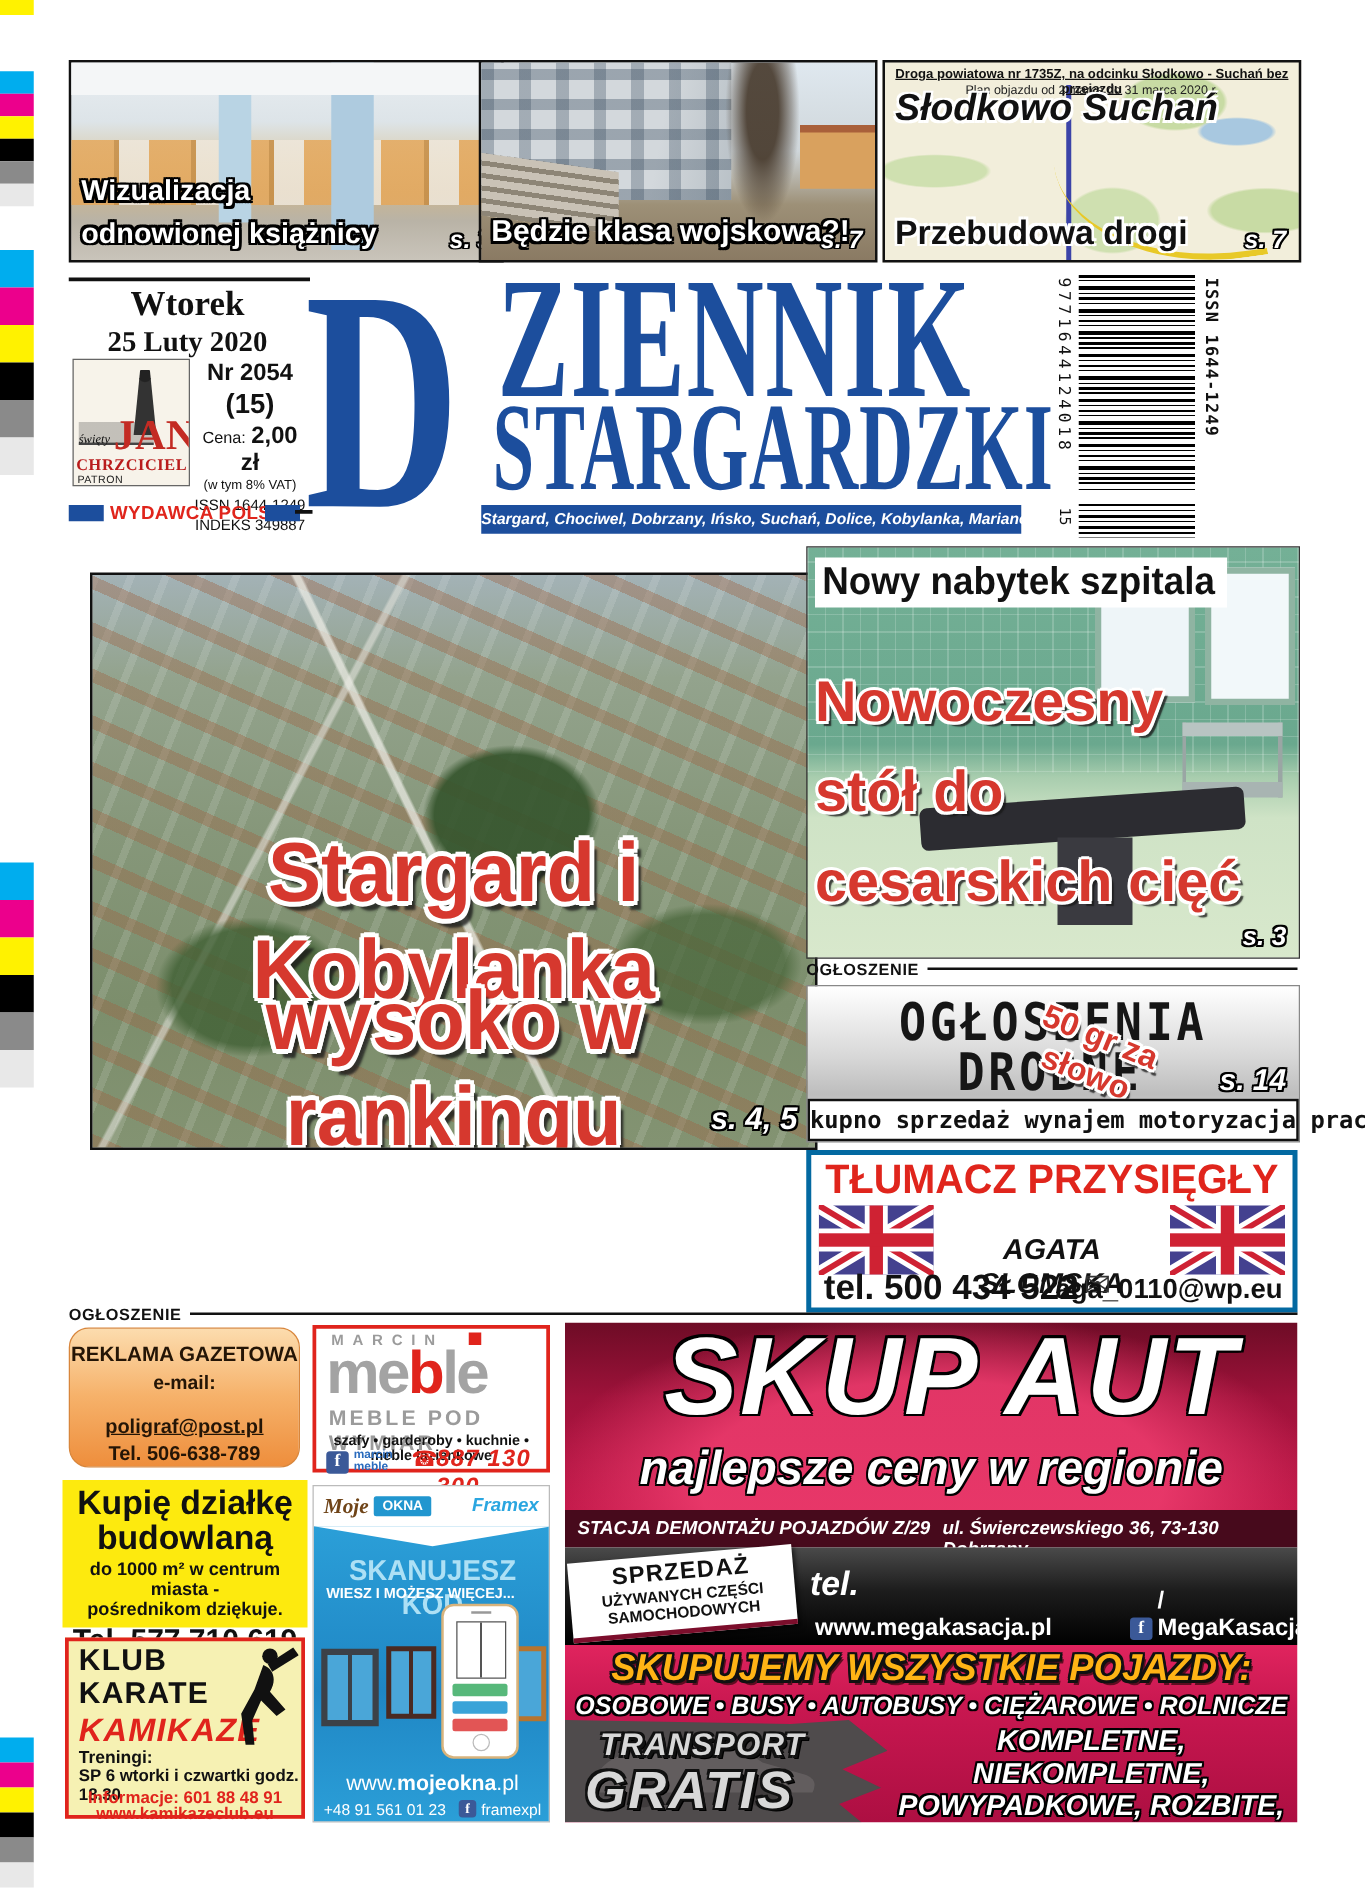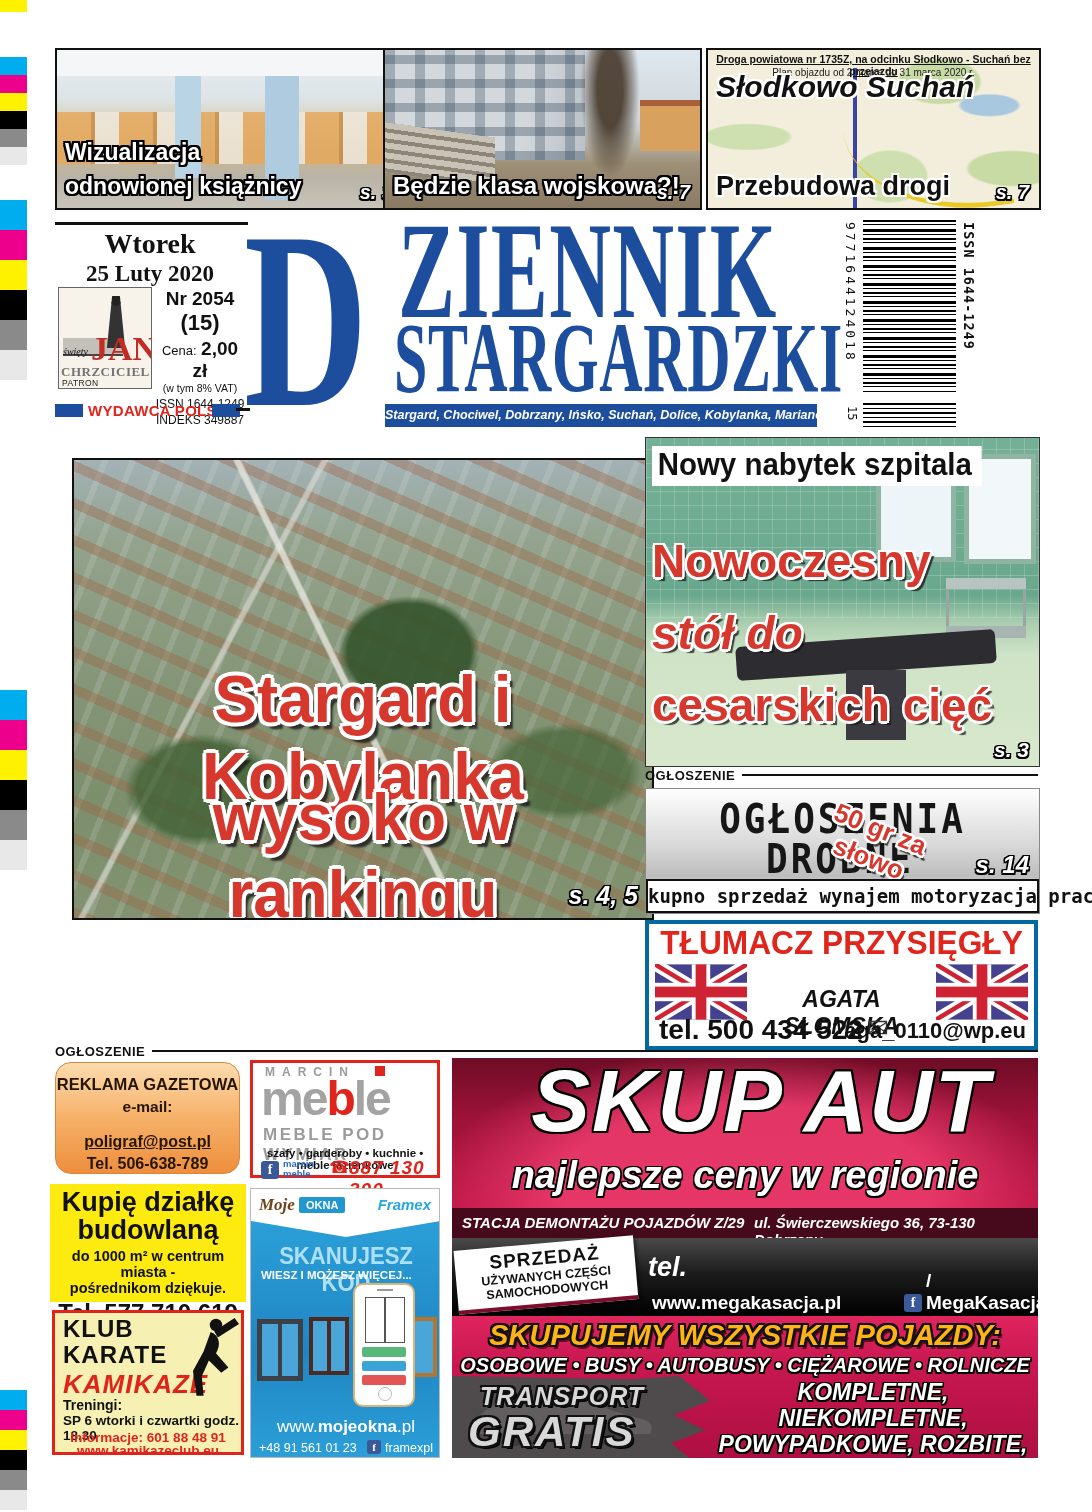--- a/index.html
+++ b/index.html
@@ -109,21 +109,21 @@
   <div class="abs ctr b serif" style="left:55px;top:261px;width:190px;font-size:23px;">25 Luty 2020</div>
 
   <div class="abs" style="left:58px;top:287px;width:92px;height:100px;border:1px solid #666;background:#f7f3ea;overflow:hidden;">
     <div class="abs" style="left:4px;top:26px;width:60px;height:40px;background:
            linear-gradient(180deg,transparent 0 60%,rgba(40,40,40,.25) 60% 100%);border-bottom:2px solid #444;"></div>
     <div class="abs" style="left:44px;top:8px;width:26px;height:52px;background:
            radial-gradient(circle at 50% 8%,#222 0 5px,transparent 6px),
            linear-gradient(180deg,transparent 12%, #333 12% 100%);clip-path:polygon(35% 0,65% 0,85% 100%,15% 100%);"></div>
     <div class="abs i serif" style="left:4px;top:58px;font-size:10px;">święty</div>
     <div class="abs b serif" style="left:32px;top:42px;font-size:34px;color:#c32b23;">JAN</div>
-    <div class="abs b serif" style="left:2px;top:76px;font-size:13px;color:#737373;letter-spacing:.5px;">CHRZCICIEL</div>
+    <div class="abs b serif" style="left:2px;top:76px;font-size:13px;color:#b91c1c;letter-spacing:.5px;">CHRZCICIEL</div>
     <div class="abs" style="left:3px;top:90px;font-size:8.5px;color:#222;letter-spacing:.4px;">PATRON STARGARDU</div>
   </div>
 
   <div class="abs ctr" style="left:152px;top:288px;width:96px;">
     <div class="b" style="font-size:19px;">Nr 2054</div>
     <div class="b" style="font-size:22px;">(15)</div>
     <div style="margin-top:2px;">
       <span style="font-size:13px;">Cena:</span>
       <span class="b" style="font-size:19px;">2,00 zł</span>
     </div>
@@ -176,21 +176,21 @@
            repeating-linear-gradient(90deg,rgba(255,255,255,.18) 0 1px,transparent 1px 14px);"></div>
     <div class="abs" style="left:230px;top:24px;width:70px;height:90px;background:#eef5f8;border:5px solid #8fb4a2;"></div>
     <div class="abs" style="left:318px;top:16px;width:62px;height:100px;background:#f2f8fa;border:5px solid #8fb4a2;"></div>
     <div class="abs" style="left:300px;top:140px;width:80px;height:60px;background:
            linear-gradient(180deg,#b8c4c2 0 18%,transparent 18% 80%,#a8b4b2 80% 100%),
            linear-gradient(90deg,#9aa6a4 0 4%,transparent 4% 96%,#9aa6a4 96% 100%);"></div>
     <div class="abs" style="left:90px;top:200px;width:260px;height:34px;background:#2c2c31;border-radius:6px;transform:rotate(-4deg);"></div>
     <div class="abs" style="left:200px;top:232px;width:60px;height:70px;background:#3a3a40;"></div>
     <div class="abs b" style="left:6px;top:8px;background:#fff;color:#111;font-size:31px;padding:1px 10px 3px 6px;transform:scaleX(.95);transform-origin:left;">Nowy nabytek szpitala</div>
     <div class="abs b ow-sm" style="left:6px;top:96px;font-size:46px;">Nowoczesny</div>
-    <div class="abs b ow-sm" style="left:6px;top:168px;font-size:46px;font-style:italic;">stół do</div>
+    <div class="abs b ow-sm" style="left:6px;top:168px;font-size:46px;">stół do</div>
     <div class="abs b ow-sm" style="left:6px;top:240px;font-size:46px;">cesarskich cięć</div>
     <div class="abs ob1 b i" style="right:10px;bottom:4px;font-size:21px;">s. 3</div>
   </div>
 
   <div class="abs label-ogl" style="left:645px;top:768px;">OGŁOSZENIE</div>
   <div class="abs rule" style="left:742px;top:774px;width:296px;"></div>
 
   <div class="abs" style="left:645px;top:788px;width:393px;height:124px;border:1px solid #888;
               background:linear-gradient(180deg,#ffffff 0%,#d8d8d8 45%,#bdbdbd 70%,#f2f2f2 100%);">
     <div class="abs ctr b mono" style="left:0;top:6px;width:393px;font-size:36px;letter-spacing:3px;color:#161616;transform:scaleY(1.15);transform-origin:top;">OGŁOSZENIA</div>

